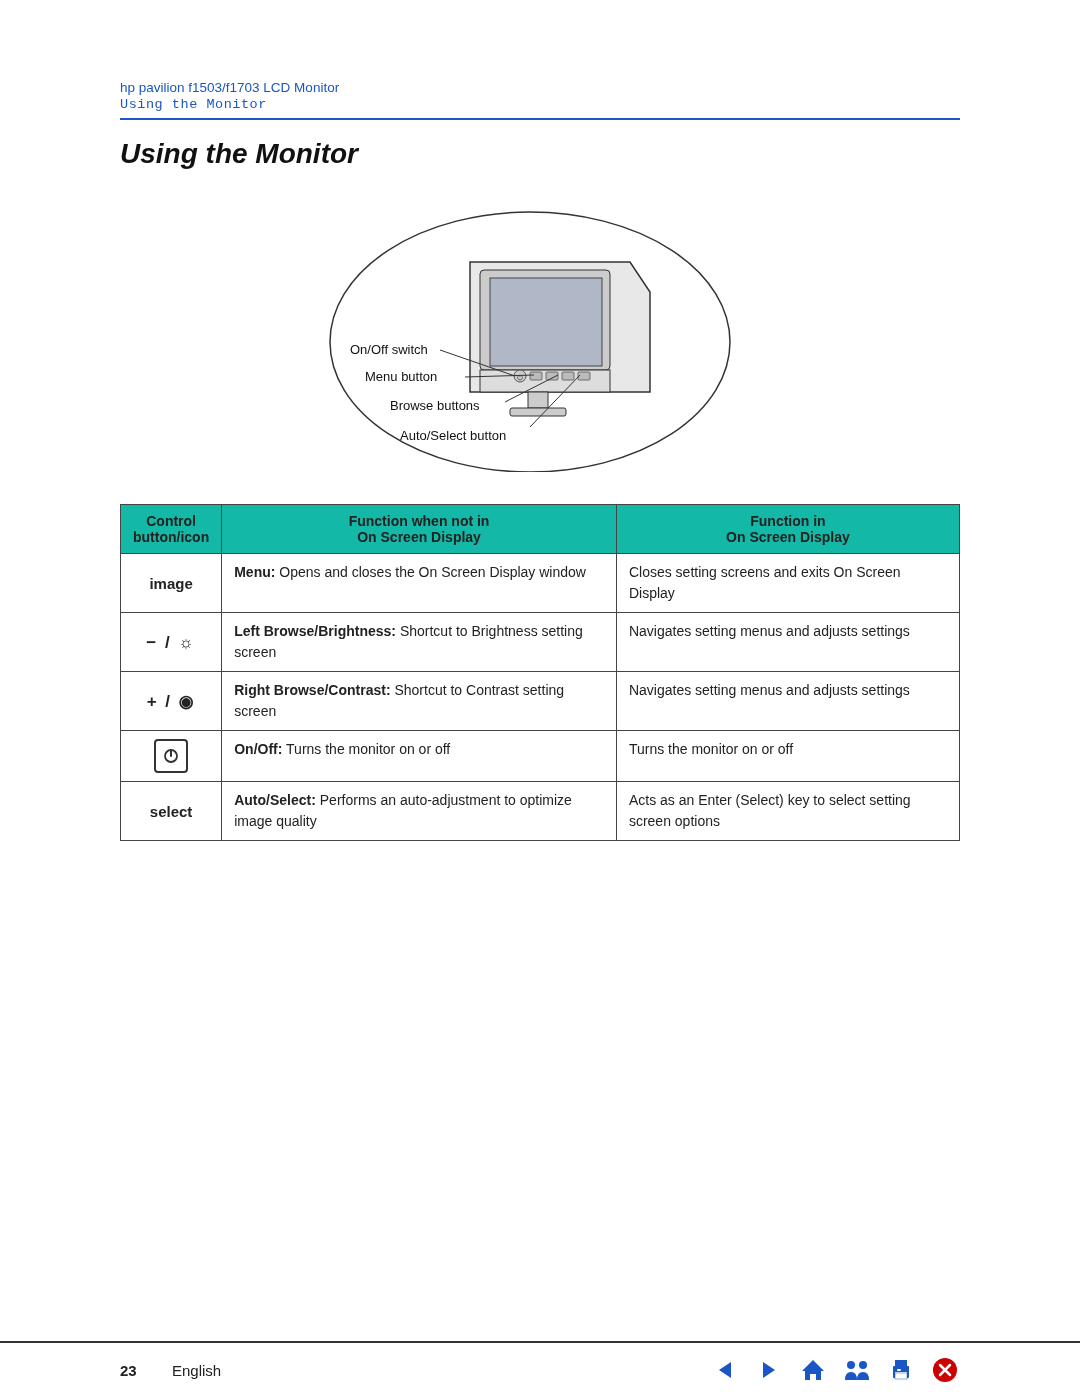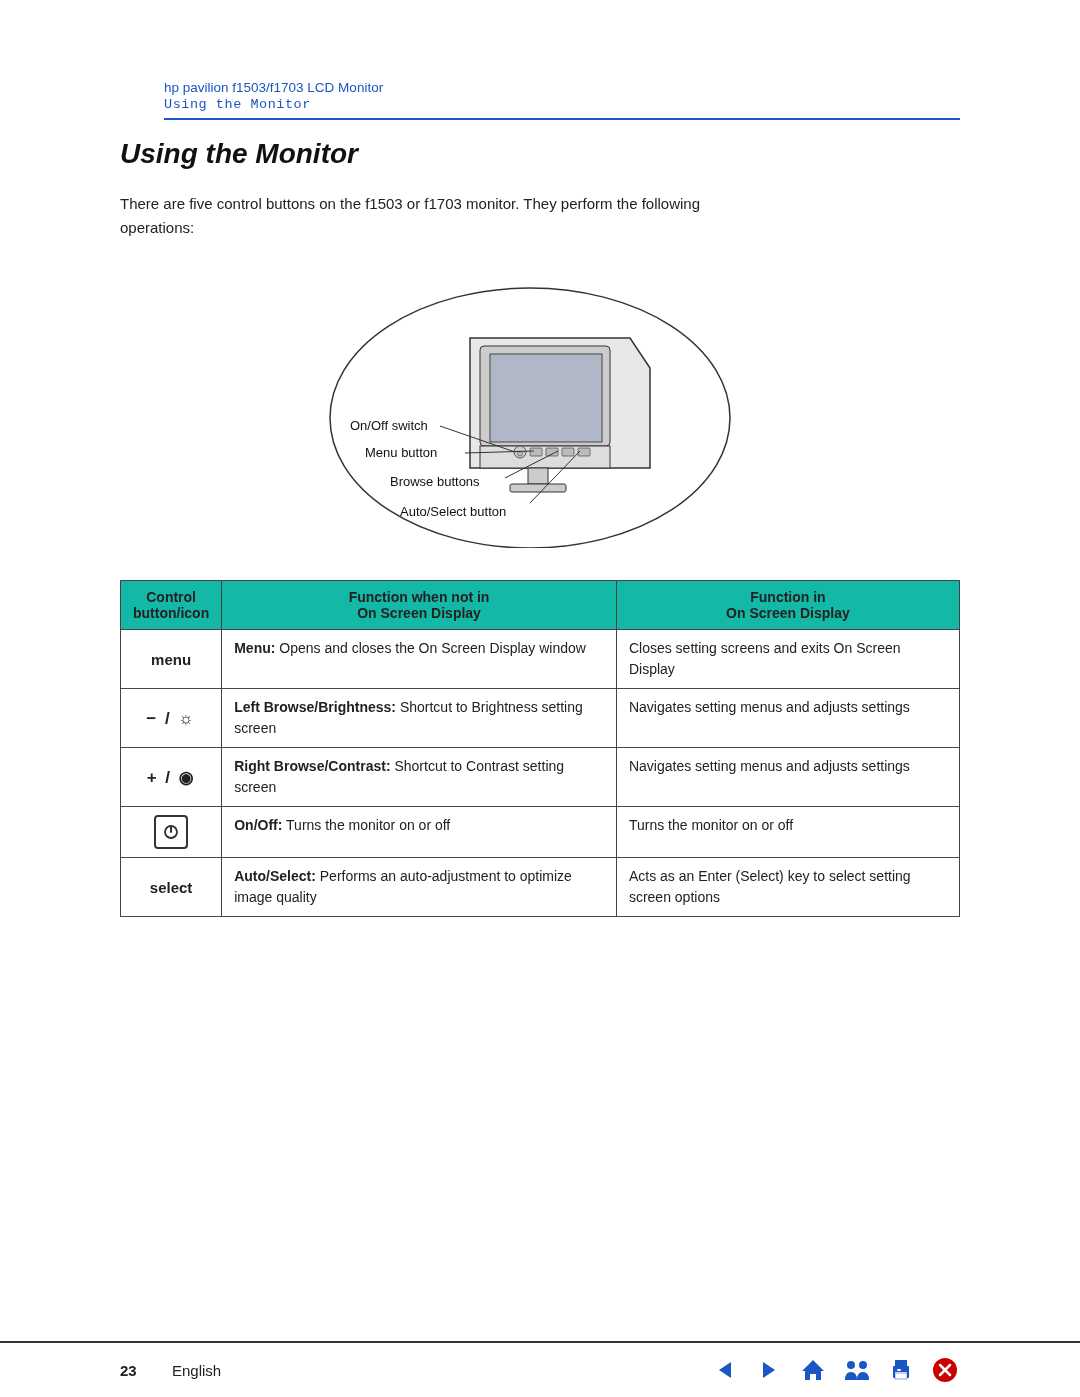--- a/index.html
+++ b/index.html
@@ -19,21 +19,20 @@
       padding: 80px 120px 80px 120px;
       display: flex;
       flex-direction: column;
     }
 
     
     .header-area {
       margin-bottom: 18px;
       border-bottom: 2.5px solid #1a56c4;
       padding-bottom: 6px;
-      margin-left: 44px;
     }
     .breadcrumb-top {
       color: #1a56c4;
       font-size: 13.5px;
       margin-bottom: 2px;
     }
     .breadcrumb-current {
       color: #1a56c4;
       font-size: 13.5px;
       font-family: 'Courier New', monospace;
@@ -161,21 +160,20 @@
 
 <div class="page-container">
 
   <div class="header-area">
     <div class="breadcrumb-top">hp pavilion f1503/f1703 LCD Monitor</div>
     <div class="breadcrumb-current">Using the Monitor</div>
   </div>
 
   <div class="page-title">Using the Monitor</div>
 
-  <div class="intro-text">There are five control buttons on the f1503 or f1703 monitor. They perform the following operations:</div>
 
   <div class="diagram-area">
     <div class="diagram-svg-wrapper">
       <svg width="460" height="280" viewBox="0 0 460 280">
 
         <ellipse cx="220" cy="150" rx="200" ry="130" fill="none" stroke="#333" stroke-width="1.5"></ellipse>
 
         <polygon points="160,70 320,70 340,100 340,200 160,200" fill="#e8e8e8" stroke="#333" stroke-width="1.5"></polygon>
 
         <rect x="170" y="78" width="130" height="100" rx="4" fill="#ccc" stroke="#333" stroke-width="1"></rect>
@@ -215,21 +213,21 @@
       <tr>
         <th>Control<br>button/icon</th>
         <th>Function when not in<br>On Screen Display</th>
         <th>Function in<br>On Screen Display</th>
       </tr>
     </thead>
     <tbody>
 
       <tr>
         <td class="icon-cell">
-          <span style="font-size:15px;">menu</span>
+          <span style="font-size:15px;">image</span>
         </td>
         <td>
           <span class="bold-label">Menu:</span>
           <span> Opens and closes the On Screen Display window</span>
         </td>
         <td>
           <span>Closes setting screens and exits On Screen Display</span>
         </td>
       </tr>
 

